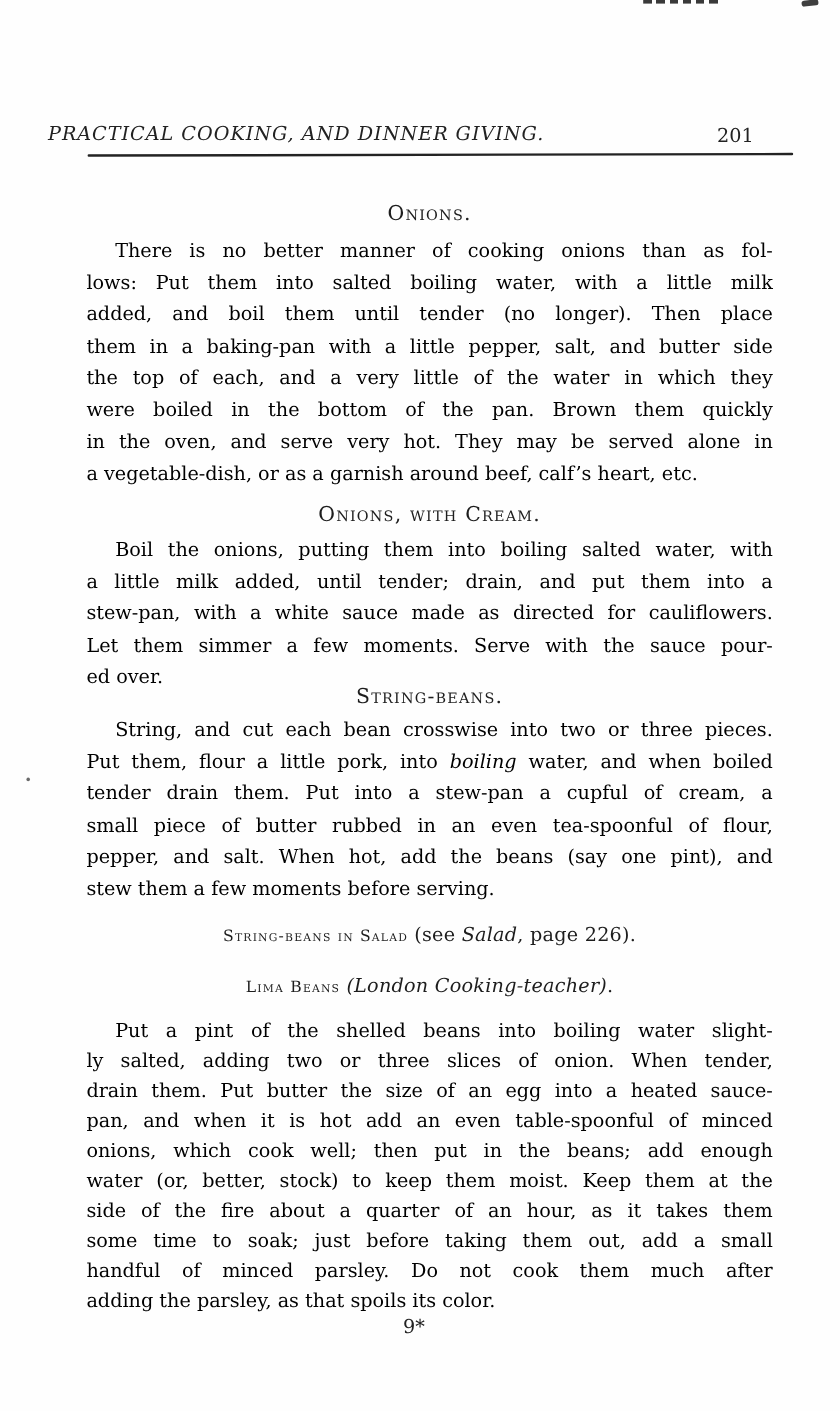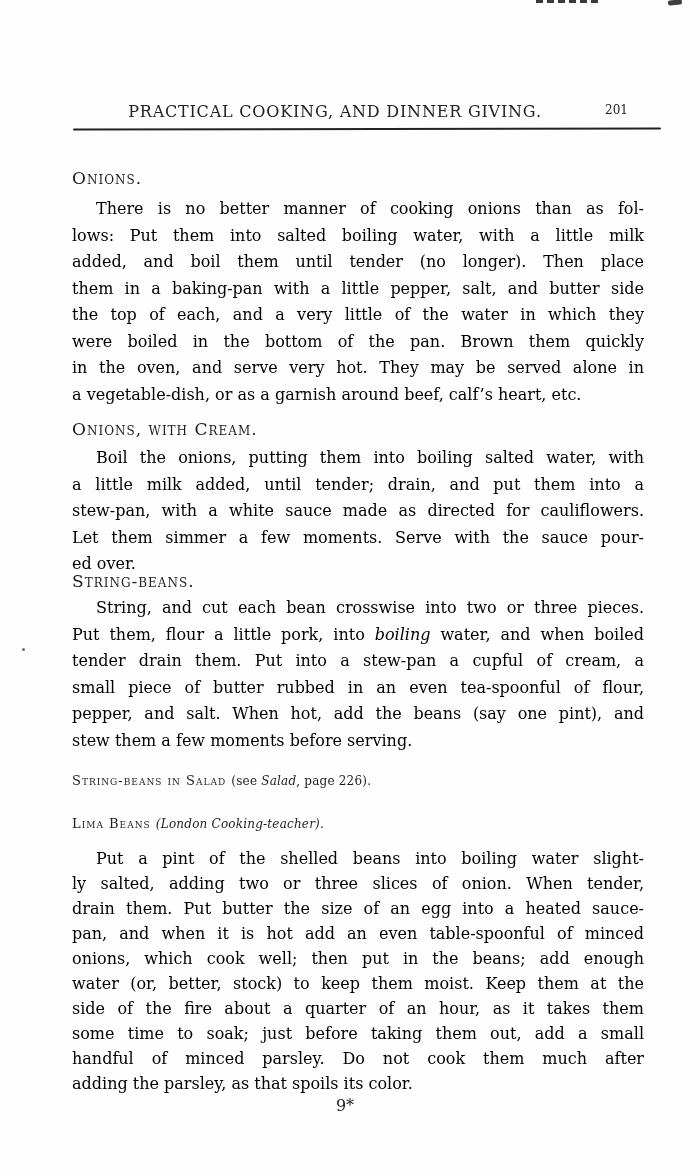--- a/index.html
+++ b/index.html
@@ -26,50 +26,52 @@
     left: 668px; top: 0; width: 14px; height: 5px;
     background: #3f3f3f; border-radius: 2px; transform: rotate(-6deg);
   }
   .artifact.dot {
     left: 22px; top: 648px; width: 3px; height: 3px;
     background: #6a6a6a; border-radius: 50%;
   }
   
   .rh-title {
     position: absolute; top: 102px; left: 40px; right: 70px;
-    text-align: center;
+    text-align: left;
+    font-style: italic;
     font-size: 16px;
     letter-spacing: 0.8px;
     color: #222;
     white-space: nowrap;
   }
   .rh-page {
     position: absolute; top: 103px; right: 72px;
-    font-size: 12px;
+    font-size: 16px;
     color: #222;
   }
   .rule {
     position: absolute; top: 128px; left: 73px; width: 588px; height: 2px;
     background: #232323;
     border-radius: 1px;
     transform: rotate(-0.12deg);
   }
   
   .heading {
     position: absolute; left: 72px; width: 572px;
+    text-align: center;
     font-variant: small-caps;
     font-size: 17px;
     letter-spacing: 1px;
     line-height: 22px;
     color: #1d1d1d;
     white-space: nowrap;
   }
   .heading.mixed { font-variant: normal; letter-spacing: 0.2px; }
   .heading .sc { font-variant: small-caps; font-size: 13px; letter-spacing: 1px; }
-  .heading .rm { font-variant: normal; font-size: 12px; margin-top: 24px; }
+  .heading .rm { font-variant: normal; font-size: 16px; margin-top: 24px; }
   .it { font-style: italic; }
   
   .para {
     position: absolute; left: 72px; width: 572px;
   }
   .tl {
     font-size: 16px;
     line-height: 26.5px;
     text-align: justify;
     text-align-last: justify;

